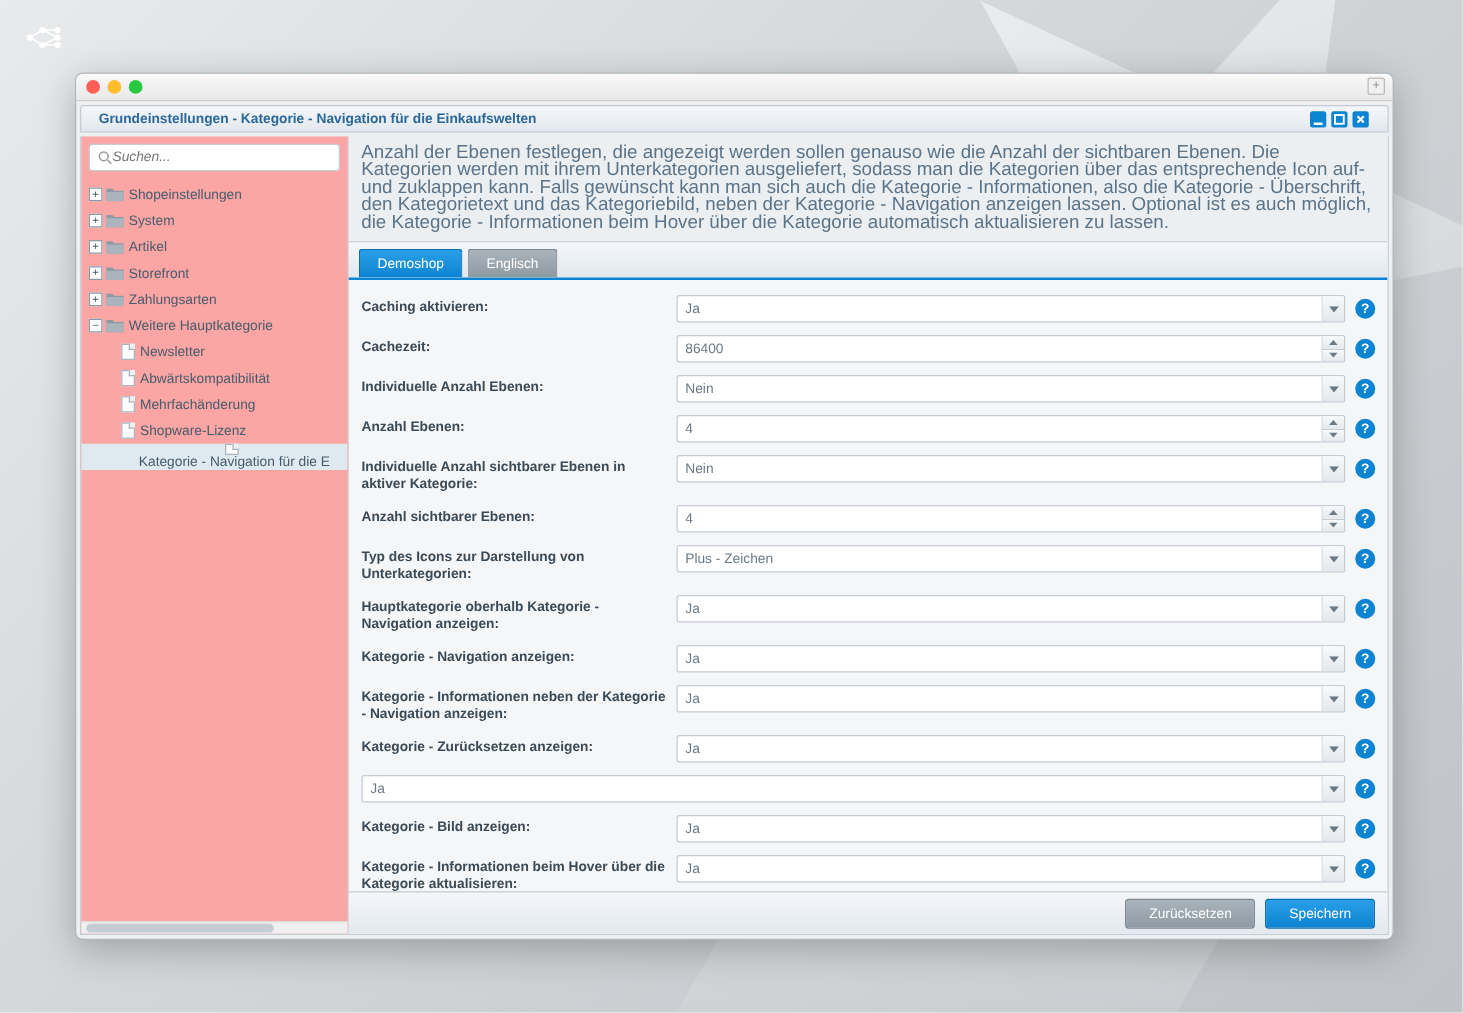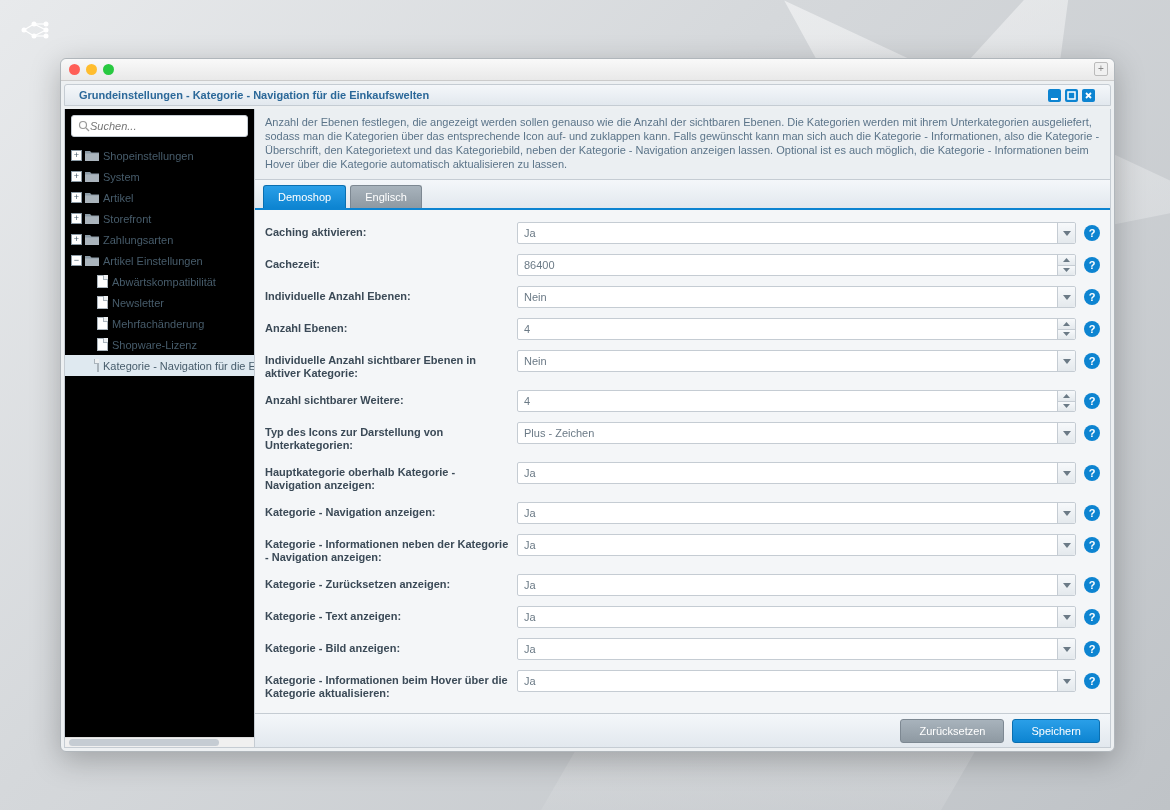--- a/index.html
+++ b/index.html
@@ -104,22 +104,22 @@
 .win-btn { width: 15px; height: 15px; display: flex; align-items:center; justify-content:center; }
 .content-area {
   display: flex;
   flex: 1;
   margin: 0 3px 3px 3px;
   border: 1px solid #c5ccd3;
   border-top: none;
   overflow: hidden;
 }
 .sidebar {
-  width: 190px;
-  background: #000000;
+  width: 214px;
+  background: #fca5a5;
   border-right: 1px solid #c5ccd3;
   display: flex;
   flex-direction: column;
   position: relative;
 }
 .search-box {
   margin: 6px;
   border: 1px solid #c5ccd3;
   border-radius: 3px;
   height: 22px;
@@ -139,21 +139,21 @@
 .tree { flex: 1; overflow: auto; padding: 2px 0; }
 .tree-node {
   display: flex;
   align-items: center;
   height: 21px;
   padding-left: 6px;
   color: #475c6b;
   cursor: default;
   white-space: nowrap;
 }
-.tree-node.selected { background: #dfe9f0; }
+.tree-node.selected { background: #dfe9f0; flex-direction: column; }
 .expander {
   width: 11px; height: 11px;
   border: 1px solid #8b9aa5;
   background: #fff;
   margin-right: 3px;
   font-size: 9px;
   line-height: 9px;
   text-align: center;
   color: #475c6b;
 }
@@ -190,21 +190,21 @@
   width: 150px; height: 7px;
   background: #c5ccd3;
   border-radius: 4px;
 }
 .main { flex: 1; display: flex; flex-direction: column; background: #f4f6f8; position: relative; }
 .info-box {
   margin: 0;
   padding: 6px 10px 8px 10px;
   background: #ebeff2;
   color: #5b7489;
-  font-size: 11px;
+  font-size: 15px;
   line-height: 14px;
   border-bottom: 1px solid #c5ccd3;
 }
 .tab-bar {
   background: linear-gradient(#f4f7fa, #e2e8ee);
   border-bottom: 2px solid #0d84d1;
   padding: 5px 8px 0 8px;
   display: flex;
   gap: 4px;
 }
@@ -433,29 +433,29 @@
               <path d="M0 3.5 L14 3.5 L14 11 L0 11 Z" fill="#aab4bc"></path>
             </svg>
             <span>Zahlungsarten</span>
           </div>
           <div class="tree-node">
             <span class="expander">−</span>
             <svg class="folder-icon" viewBox="0 0 14 11">
               <path d="M0 1 L5 1 L6.5 2.5 L14 2.5 L14 11 L0 11 Z" fill="#8b9aa5"></path>
               <path d="M0 3.5 L14 3.5 L14 11 L0 11 Z" fill="#aab4bc"></path>
             </svg>
-            <span>Artikel Einstellungen</span>
+            <span>Weitere Hauptkategorie</span>
+          </div>
+          <div class="tree-node child">
+            <span class="file-icon"></span>
+            <span>Newsletter</span>
           </div>
           <div class="tree-node child">
             <span class="file-icon"></span>
             <span>Abwärtskompatibilität</span>
-          </div>
-          <div class="tree-node child">
-            <span class="file-icon"></span>
-            <span>Newsletter</span>
           </div>
           <div class="tree-node child">
             <span class="file-icon"></span>
             <span>Mehrfachänderung</span>
           </div>
           <div class="tree-node child">
             <span class="file-icon"></span>
             <span>Shopware-Lizenz</span>
           </div>
           <div class="tree-node child selected">
@@ -528,21 +528,21 @@
           <div class="form-row">
             <div class="form-label">Individuelle Anzahl sichtbarer Ebenen in aktiver Kategorie:</div>
             <div class="form-field"><input class="field-input" value="Nein" style=""><div class="field-trigger">
                 <svg width="8" height="5">
                   <path d="M0 0 L8 0 L4 5 Z" fill="#6b7a86"></path>
                 </svg>
               </div></div>
             <div class="help-icon">?</div>
           </div>
           <div class="form-row">
-            <div class="form-label">Anzahl sichtbarer Weitere:</div>
+            <div class="form-label">Anzahl sichtbarer Ebenen:</div>
             <div class="form-field"><input class="field-input" value="4" style=""><div class="spinner-btns">
                 <div class="spinner-up">
                   <svg width="7" height="4">
                     <path d="M0 4 L7 4 L3.5 0 Z" fill="#6b7a86"></path>
                   </svg>
                 </div>
                 <div class="spinner-down">
                   <svg width="7" height="4">
                     <path d="M0 0 L7 0 L3.5 4 Z" fill="#6b7a86"></path>
                   </svg>
@@ -589,21 +589,20 @@
           <div class="form-row">
             <div class="form-label">Kategorie - Zurücksetzen anzeigen:</div>
             <div class="form-field"><input class="field-input" value="Ja" style=""><div class="field-trigger">
                 <svg width="8" height="5">
                   <path d="M0 0 L8 0 L4 5 Z" fill="#6b7a86"></path>
                 </svg>
               </div></div>
             <div class="help-icon">?</div>
           </div>
           <div class="form-row">
-            <div class="form-label">Kategorie - Text anzeigen:</div>
             <div class="form-field"><input class="field-input" value="Ja" style=""><div class="field-trigger">
                 <svg width="8" height="5">
                   <path d="M0 0 L8 0 L4 5 Z" fill="#6b7a86"></path>
                 </svg>
               </div></div>
             <div class="help-icon">?</div>
           </div>
           <div class="form-row">
             <div class="form-label">Kategorie - Bild anzeigen:</div>
             <div class="form-field"><input class="field-input" value="Ja" style=""><div class="field-trigger">

